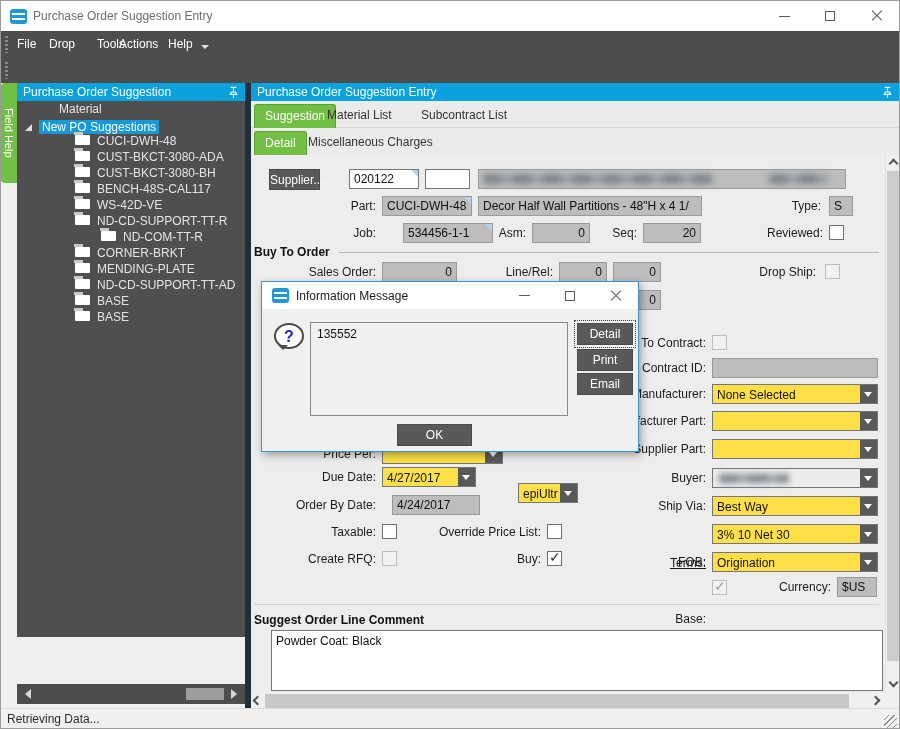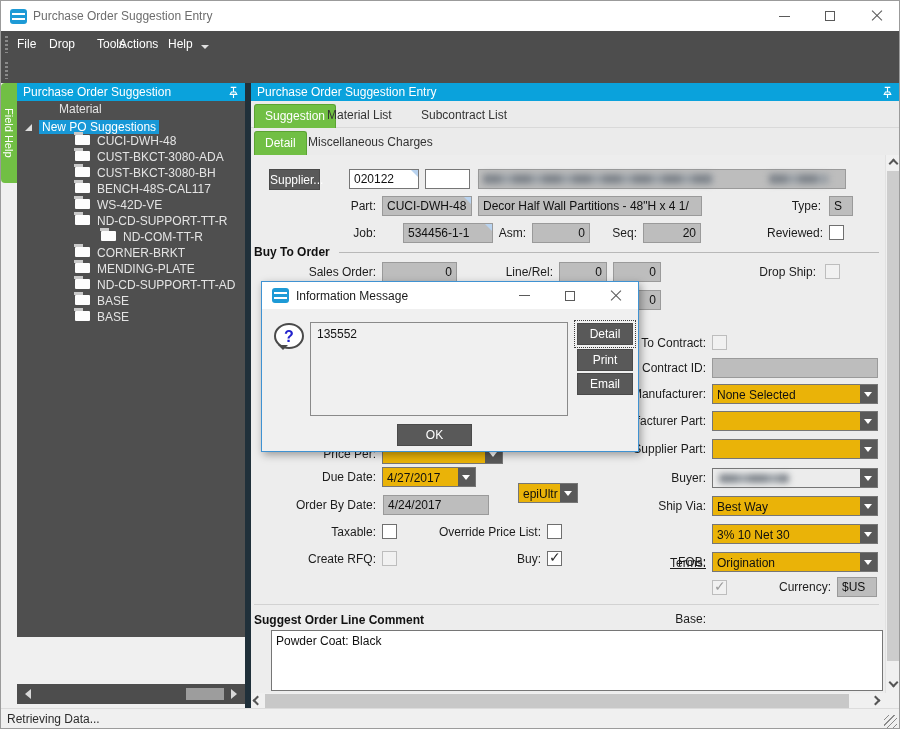--- a/index.html
+++ b/index.html
@@ -54,21 +54,21 @@
   .tab{position:absolute;top:3px;height:24px;line-height:22px;padding:0 10px;color:#333;}
   .tab.active{background:#71bf44;border:1px solid #5ba332;border-bottom:none;border-radius:3px 3px 0 0;color:#fff;}
   .content{position:absolute;left:250px;top:154px;width:634px;height:538px;background:#ededed;}
   .pin{position:absolute;top:3px;width:11px;height:13px;}
   
   .lbl{position:absolute;height:20px;line-height:20px;color:#1c1c1c;text-align:right;white-space:nowrap;}
   .tb{position:absolute;height:20px;border:1px solid #767676;background:#fff;line-height:18px;padding:0 4px;color:#101010;}
   .tb.dis{background:#bdbdbd;border-color:#9a9a9a;}
   .tb.num{text-align:right;}
   .notch::before{content:"";position:absolute;right:0;top:0;border-top:7px solid #b9d3ef;border-left:7px solid transparent;}
-  .combo{position:absolute;height:20px;border:1px solid #767676;background:#eab308;}
+  .combo{position:absolute;height:20px;border:1px solid #767676;background:#fde047;}
   .combo .cval{position:absolute;left:4px;top:1px;line-height:18px;color:#101010;white-space:nowrap;overflow:hidden;right:18px;}
   .chk{position:absolute;width:15px;height:15px;background:#fff;border:1px solid #6f6f6f;}
   .chk.dis{background:#f1f1f1;border-color:#bdbdbd;}
   .chk.on::after{content:"✓";position:absolute;left:1px;top:-3px;font-size:14px;color:#2b2b2b;}
   .chk.on.dis::after{color:#9c9c9c;}
   .btnD{position:absolute;background:#595959;color:#fff;text-align:center;font-size:12px;border:1px solid #4a4a4a;}
   .gline{position:absolute;height:1px;background:#b8b8b8;}
   .gtitle{position:absolute;font-weight:bold;color:#111;}
   .redact{position:absolute;filter:blur(3px);background:repeating-linear-gradient(90deg,#80868d 0 18px,#9aa0a6 18px 30px);border-radius:2px;}
   
@@ -351,21 +351,21 @@
   <div class="lbl" style="left:275px;top:466px;width:100px;">Due Date:</div>
   <div class="combo" style="left:381px;top:466px;width:94px;">
     <span class="cval">4/27/2017</span>
     <span class="dd"></span>
   </div>
   <div class="combo" style="left:517px;top:482px;width:60px;">
     <span class="cval">epiUltr</span>
     <span class="dd"></span>
   </div>
   <div class="lbl" style="left:255px;top:494px;width:120px;">Order By Date:</div>
-  <div class="tb dis" style="left:382px;top:494px;width:106px;">4/24/2017</div>
+  <div class="tb dis" style="left:391px;top:494px;width:88px;">4/24/2017</div>
 
   <div class="lbl" style="left:275px;top:521px;width:100px;">Taxable:</div>
   <div class="chk" style="left:381px;top:523px;"></div>
   <div class="lbl" style="left:400px;top:521px;width:140px;">Override Price List:</div>
   <div class="chk" style="left:546px;top:523px;"></div>
   <div class="lbl" style="left:275px;top:548px;width:100px;">Create RFQ:</div>
   <div class="chk dis" style="left:381px;top:550px;"></div>
   <div class="lbl" style="left:470px;top:548px;width:70px;">Buy:</div>
   <div class="chk on" style="left:546px;top:550px;"></div>
 

